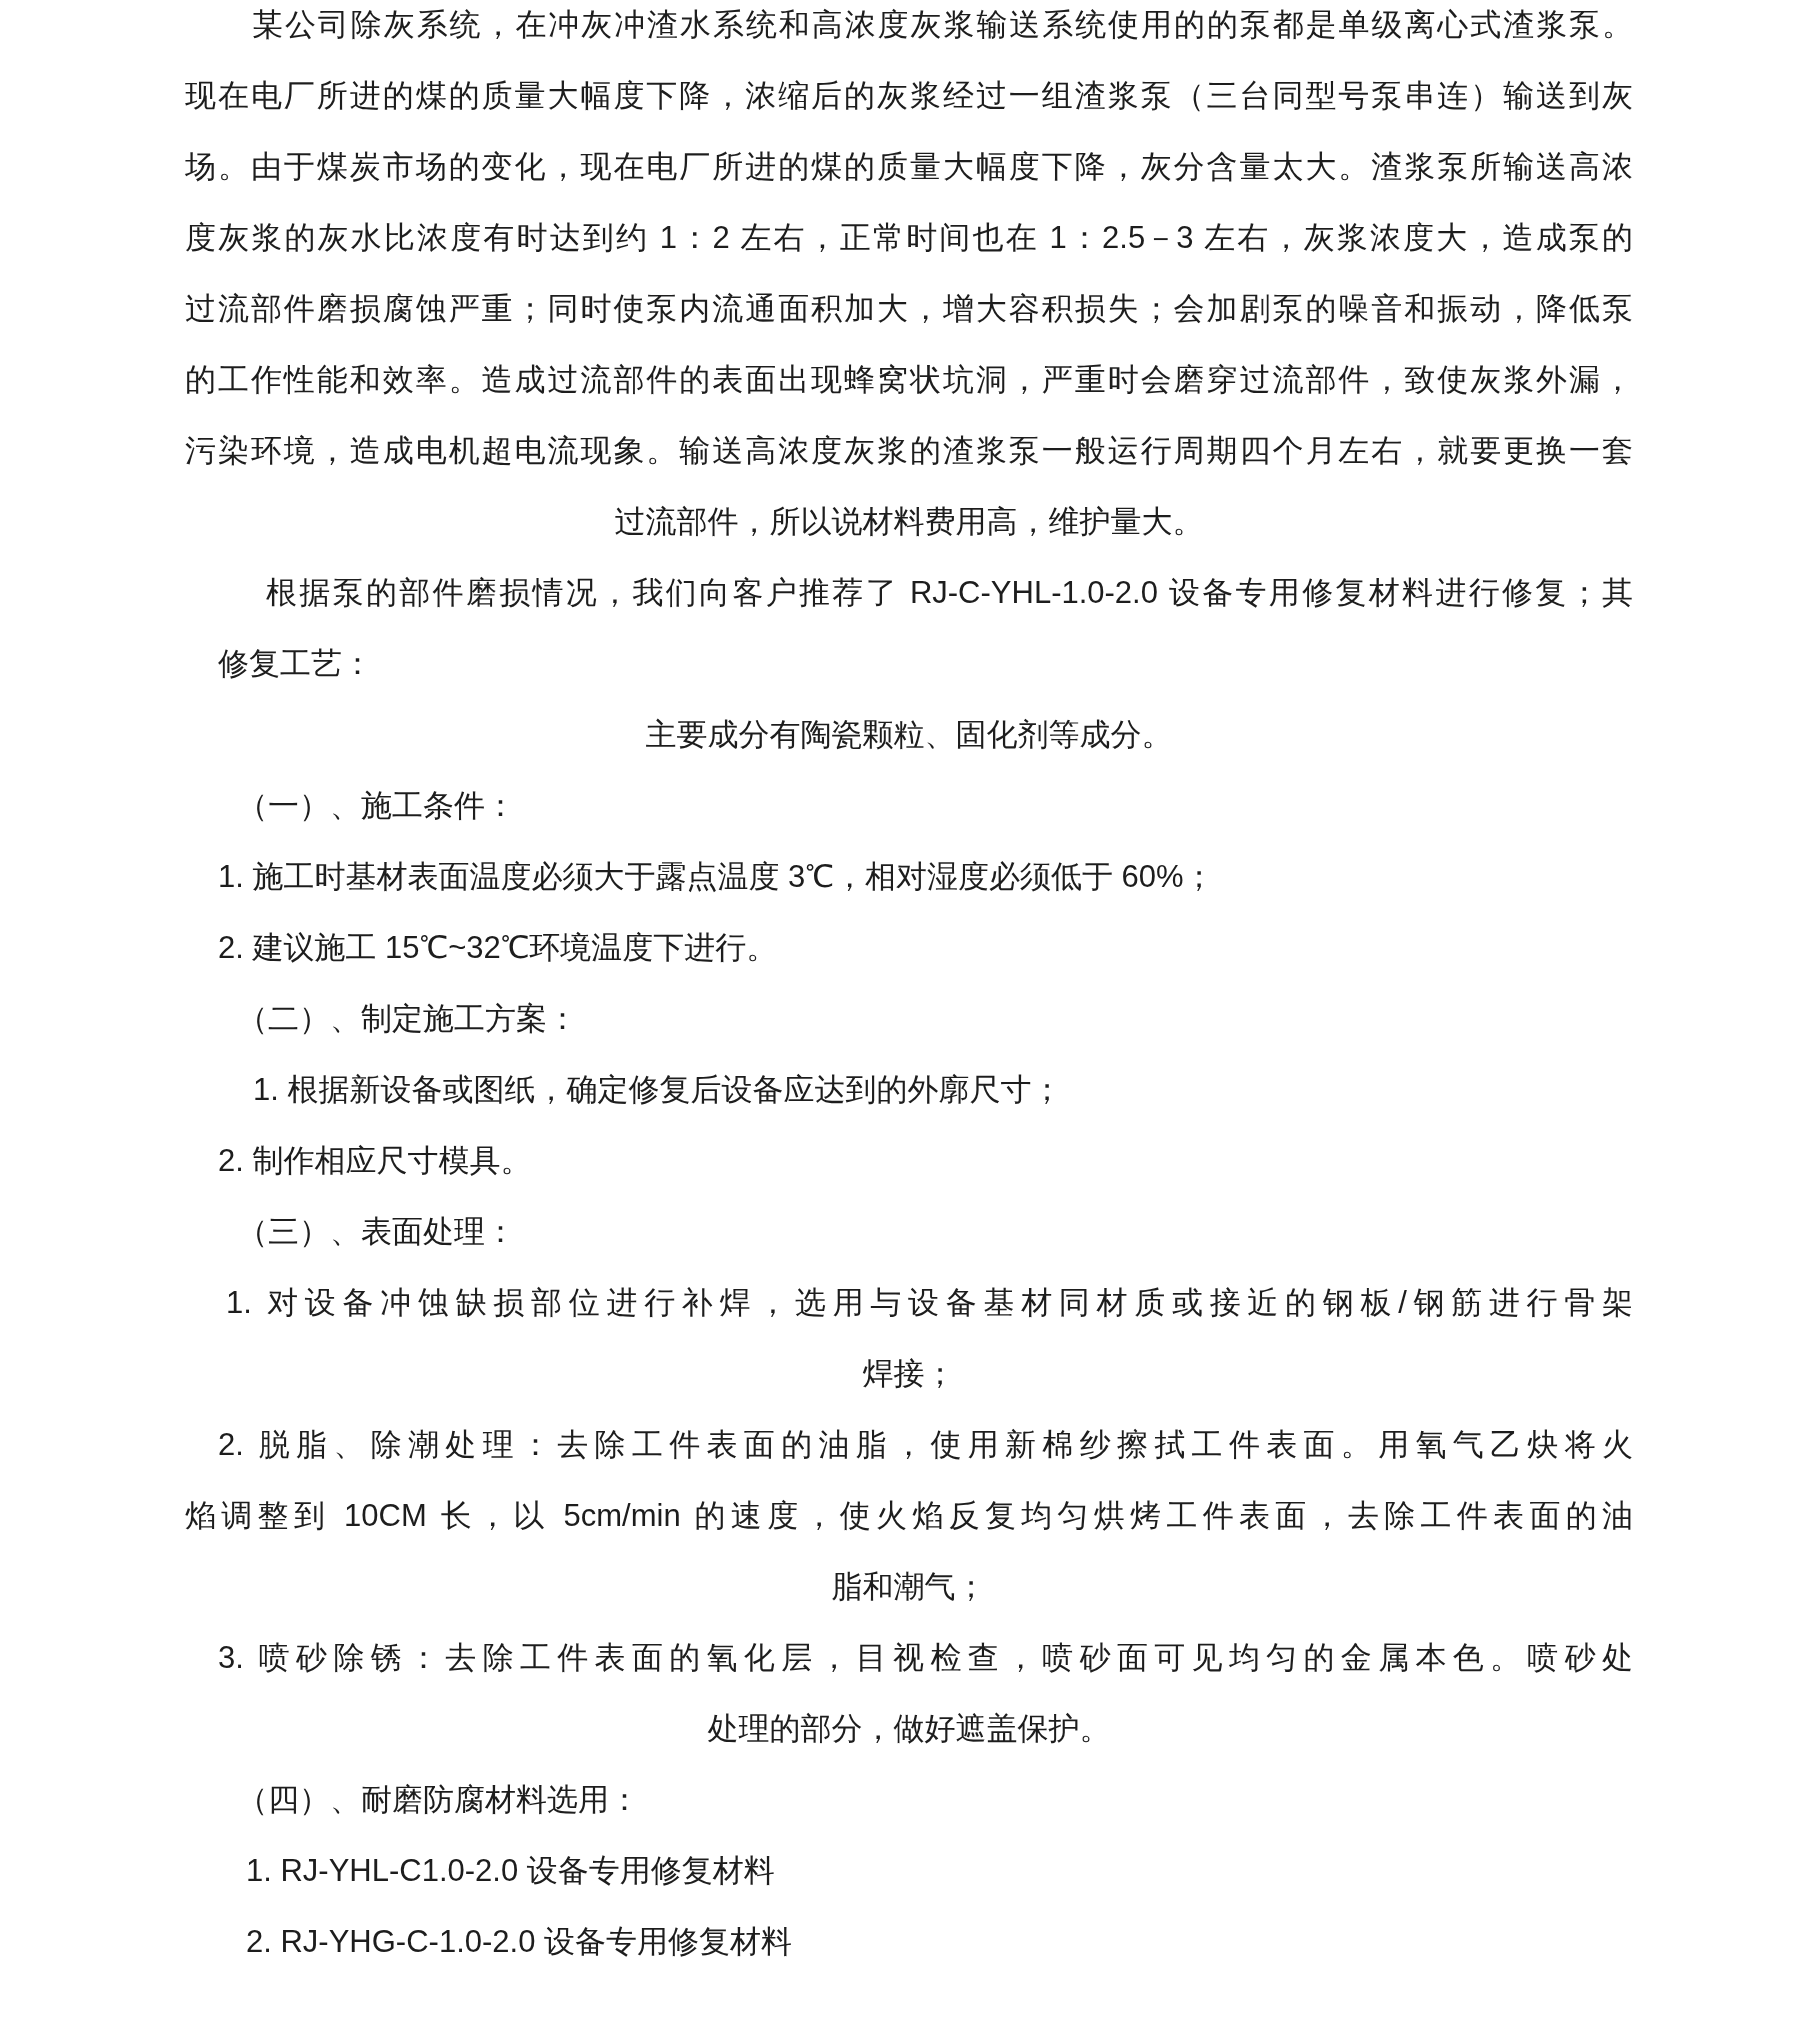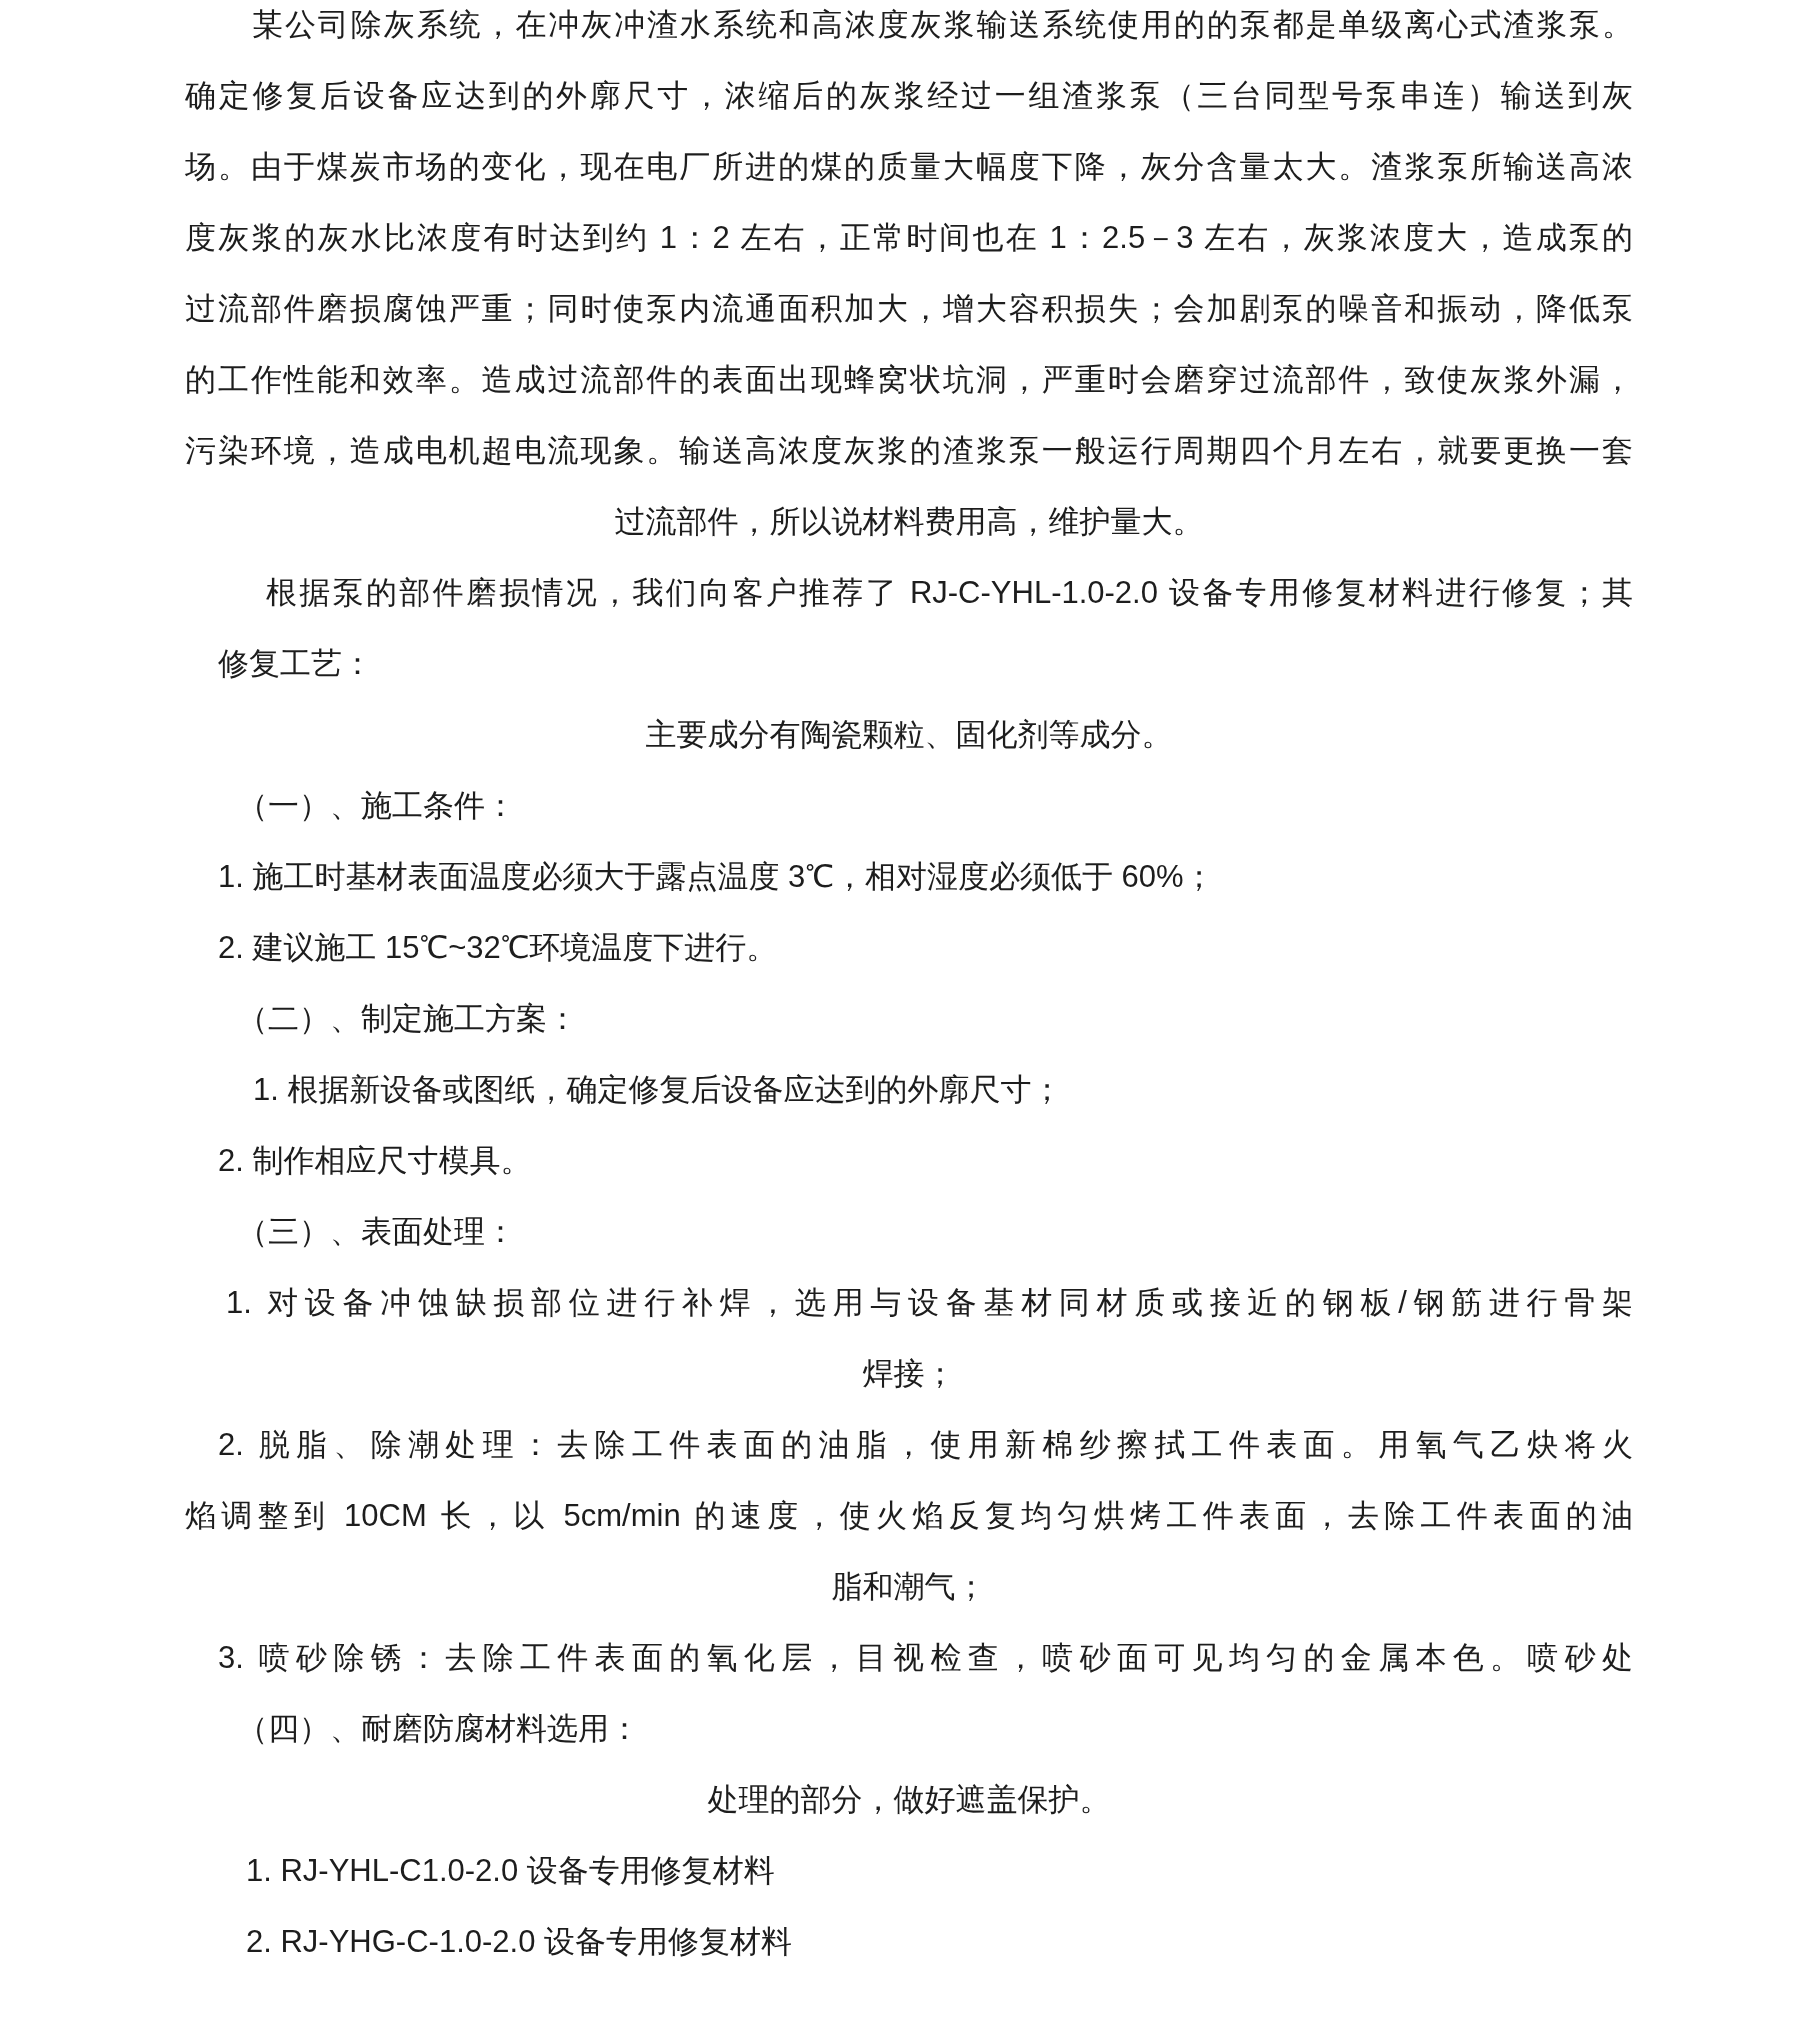--- a/index.html
+++ b/index.html
@@ -39,21 +39,21 @@
   .s-item-mid    { padding-left: 41px;  }  
   .s-item-deep   { padding-left: 68px;  }  
   .s-rj          { padding-left: 61px;  }  
 </style>
 </head>
 <body>
 
 <div class="page">
   <div class="doc" id="doc-body" style="color: rgb(29, 29, 29);">
       <div class="line s-para-first fill">某公司除灰系统，在冲灰冲渣水系统和高浓度灰浆输送系统使用的的泵都是单级离心式渣浆泵。</div>
-      <div class="line s-none fill">确定修复后设备应达到的外廓尺寸，浓缩后的灰浆经过一组渣浆泵（三台同型号泵串连）输送到灰</div>
+      <div class="line s-none fill">现在电厂所进的煤的质量大幅度下降，浓缩后的灰浆经过一组渣浆泵（三台同型号泵串连）输送到灰</div>
       <div class="line s-none fill">场。由于煤炭市场的变化，现在电厂所进的煤的质量大幅度下降，灰分含量太大。渣浆泵所输送高浓</div>
       <div class="line s-none fill">度灰浆的灰水比浓度有时达到约 1：2 左右，正常时间也在 1：2.5－3 左右，灰浆浓度大，造成泵的</div>
       <div class="line s-none fill">过流部件磨损腐蚀严重；同时使泵内流通面积加大，增大容积损失；会加剧泵的噪音和振动，降低泵</div>
       <div class="line s-none fill">的工作性能和效率。造成过流部件的表面出现蜂窝状坑洞，严重时会磨穿过流部件，致使灰浆外漏，</div>
       <div class="line s-none fill">污染环境，造成电机超电流现象。输送高浓度灰浆的渣浆泵一般运行周期四个月左右，就要更换一套</div>
       <div class="line s-none">过流部件，所以说材料费用高，维护量大。</div>
       <div class="line s-para-deep fill">根据泵的部件磨损情况，我们向客户推荐了 RJ-C-YHL-1.0-2.0 设备专用修复材料进行修复；其</div>
       <div class="line s-h1">修复工艺：</div>
       <div class="line s-none">主要成分有陶瓷颗粒、固化剂等成分。</div>
       <div class="line s-section">（一）、施工条件：</div>
@@ -62,19 +62,19 @@
       <div class="line s-section">（二）、制定施工方案：</div>
       <div class="line s-item-deep">1. 根据新设备或图纸，确定修复后设备应达到的外廓尺寸；</div>
       <div class="line s-h1">2. 制作相应尺寸模具。</div>
       <div class="line s-section">（三）、表面处理：</div>
       <div class="line s-item-mid fill">1. 对设备冲蚀缺损部位进行补焊，选用与设备基材同材质或接近的钢板/钢筋进行骨架</div>
       <div class="line s-none">焊接；</div>
       <div class="line s-h1 fill">2. 脱脂、除潮处理：去除工件表面的油脂，使用新棉纱擦拭工件表面。用氧气乙炔将火</div>
       <div class="line s-none fill">焰调整到 10CM 长，以 5cm/min 的速度，使火焰反复均匀烘烤工件表面，去除工件表面的油</div>
       <div class="line s-none">脂和潮气；</div>
       <div class="line s-h1 fill">3. 喷砂除锈：去除工件表面的氧化层，目视检查，喷砂面可见均匀的金属本色。喷砂处</div>
+      <div class="line s-none">处理的部分，做好遮盖保护。</div>
       <div class="line s-section">（四）、耐磨防腐材料选用：</div>
-      <div class="line s-none">处理的部分，做好遮盖保护。</div>
       <div class="line s-rj">1. RJ-YHL-C1.0-2.0 设备专用修复材料</div>
       <div class="line s-rj">2. RJ-YHG-C-1.0-2.0 设备专用修复材料</div>
     </div>
 </div>
 
 
 </body></html>

